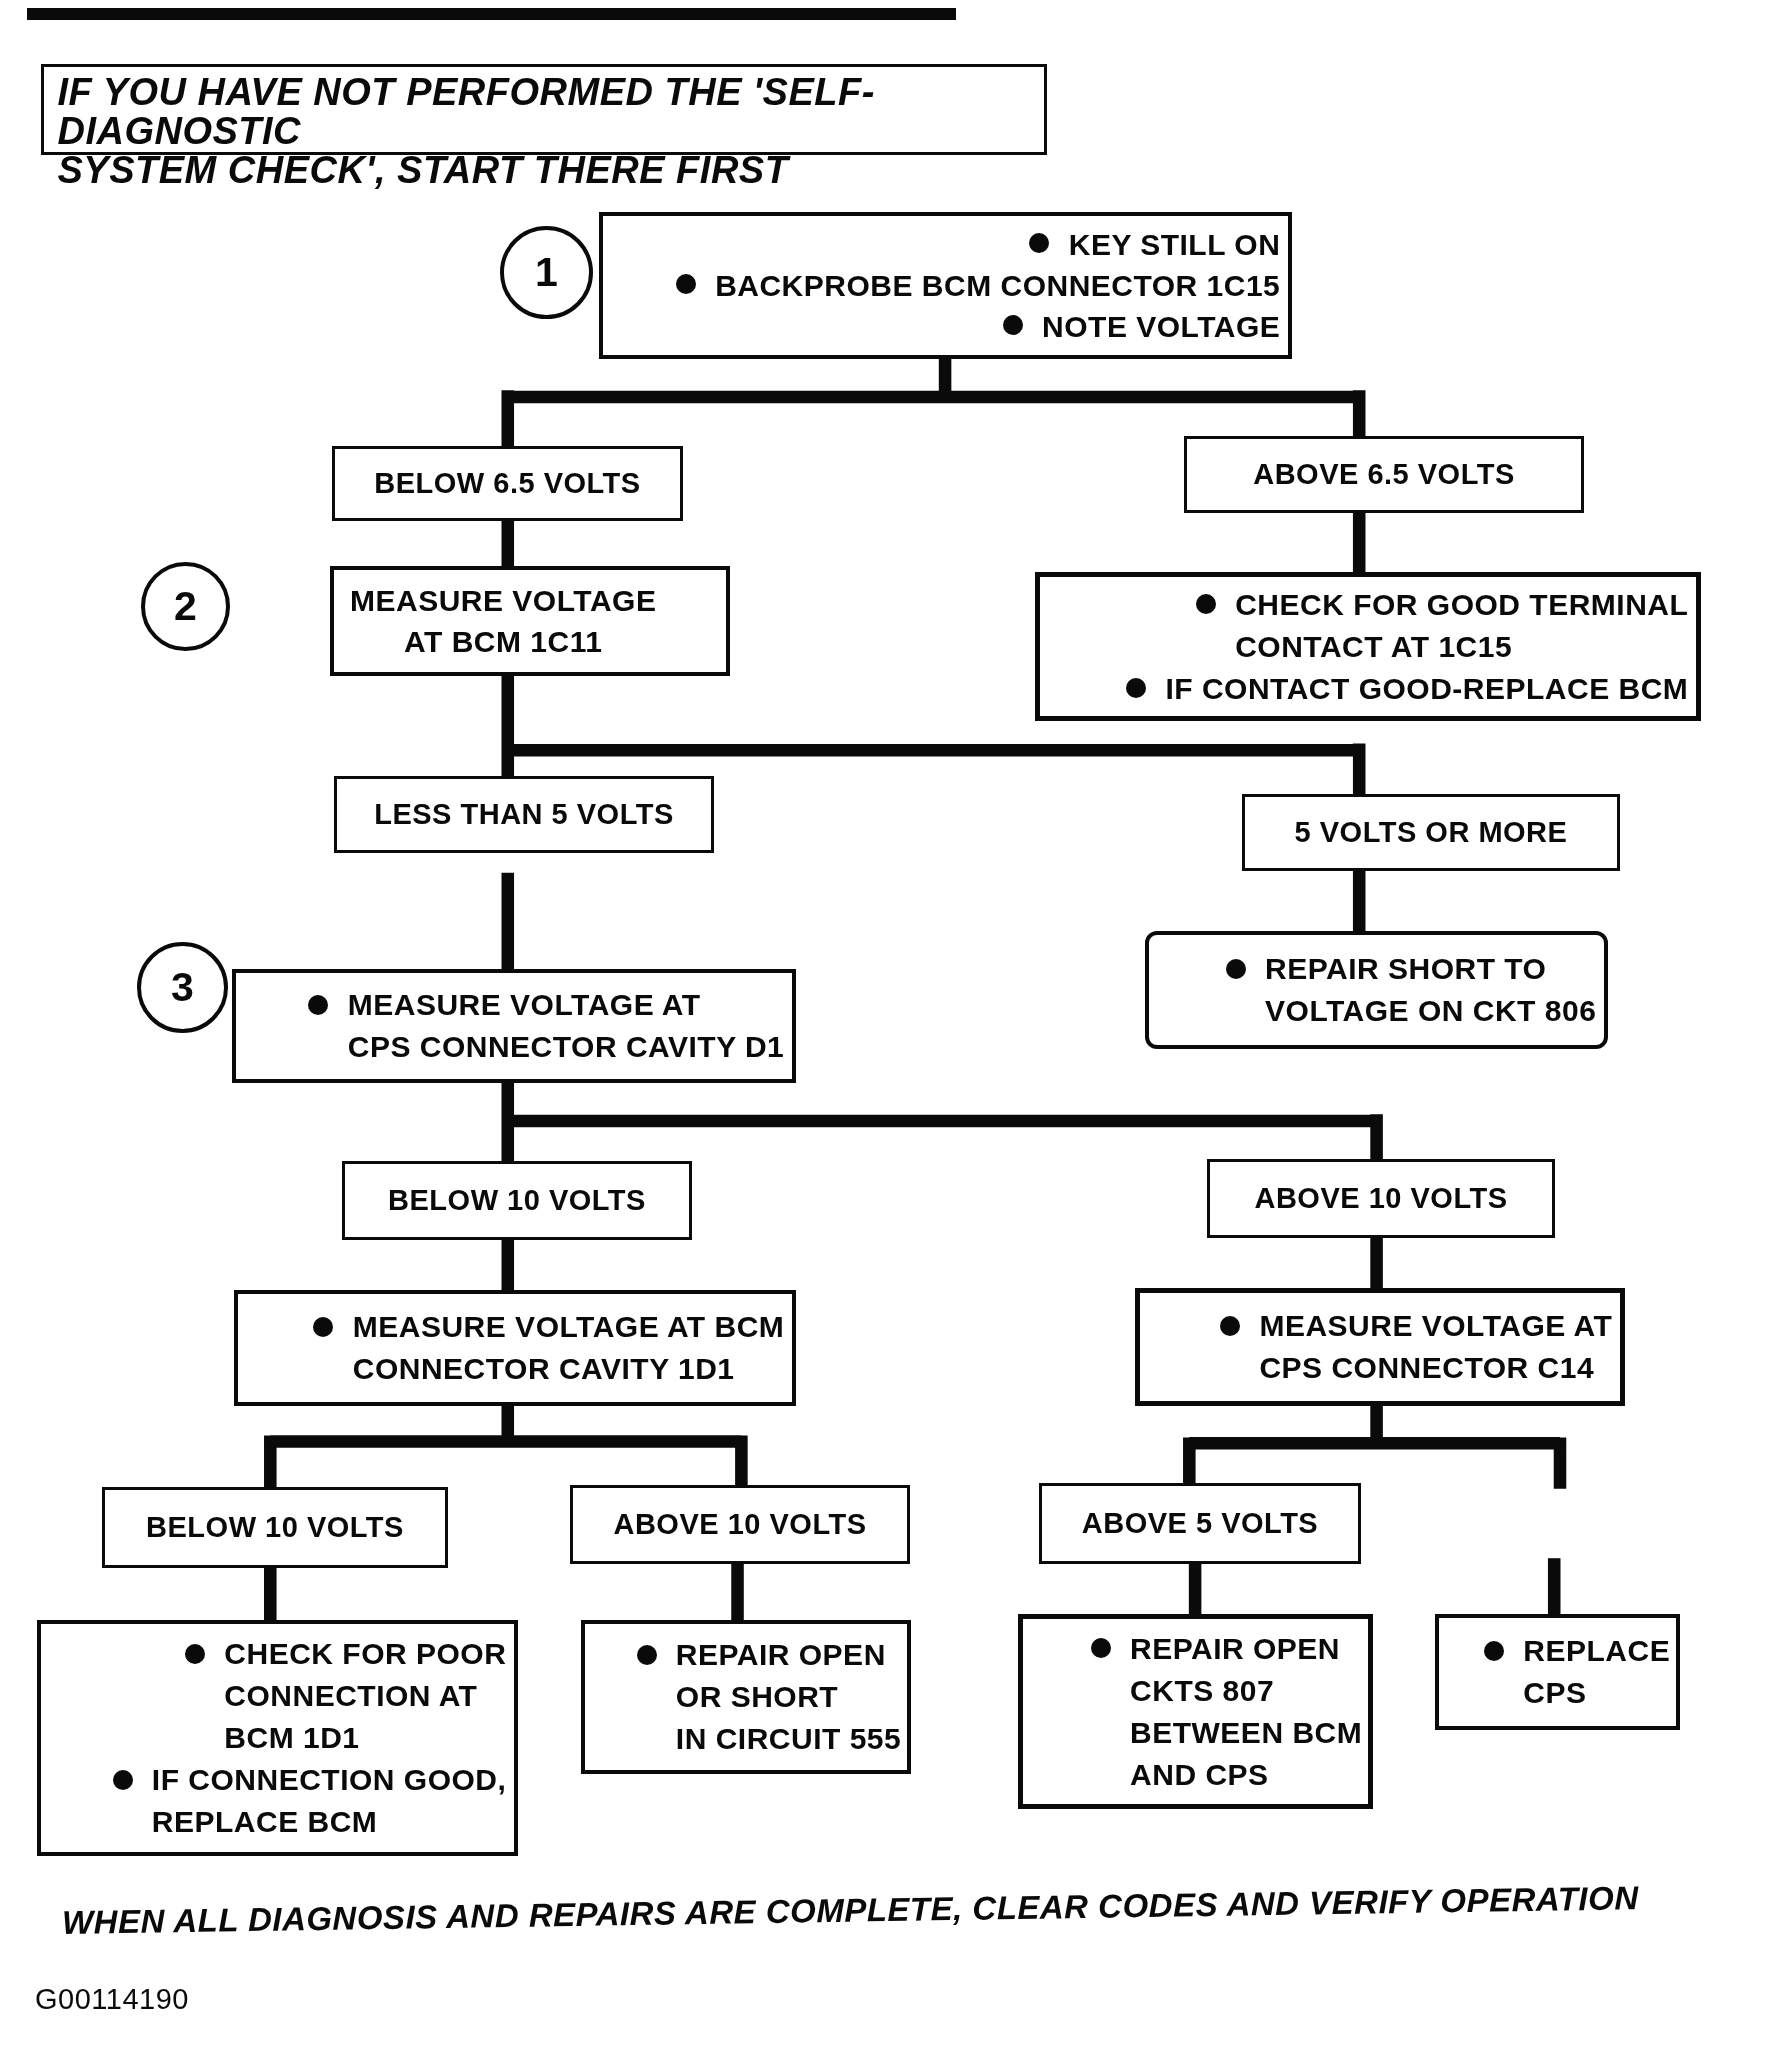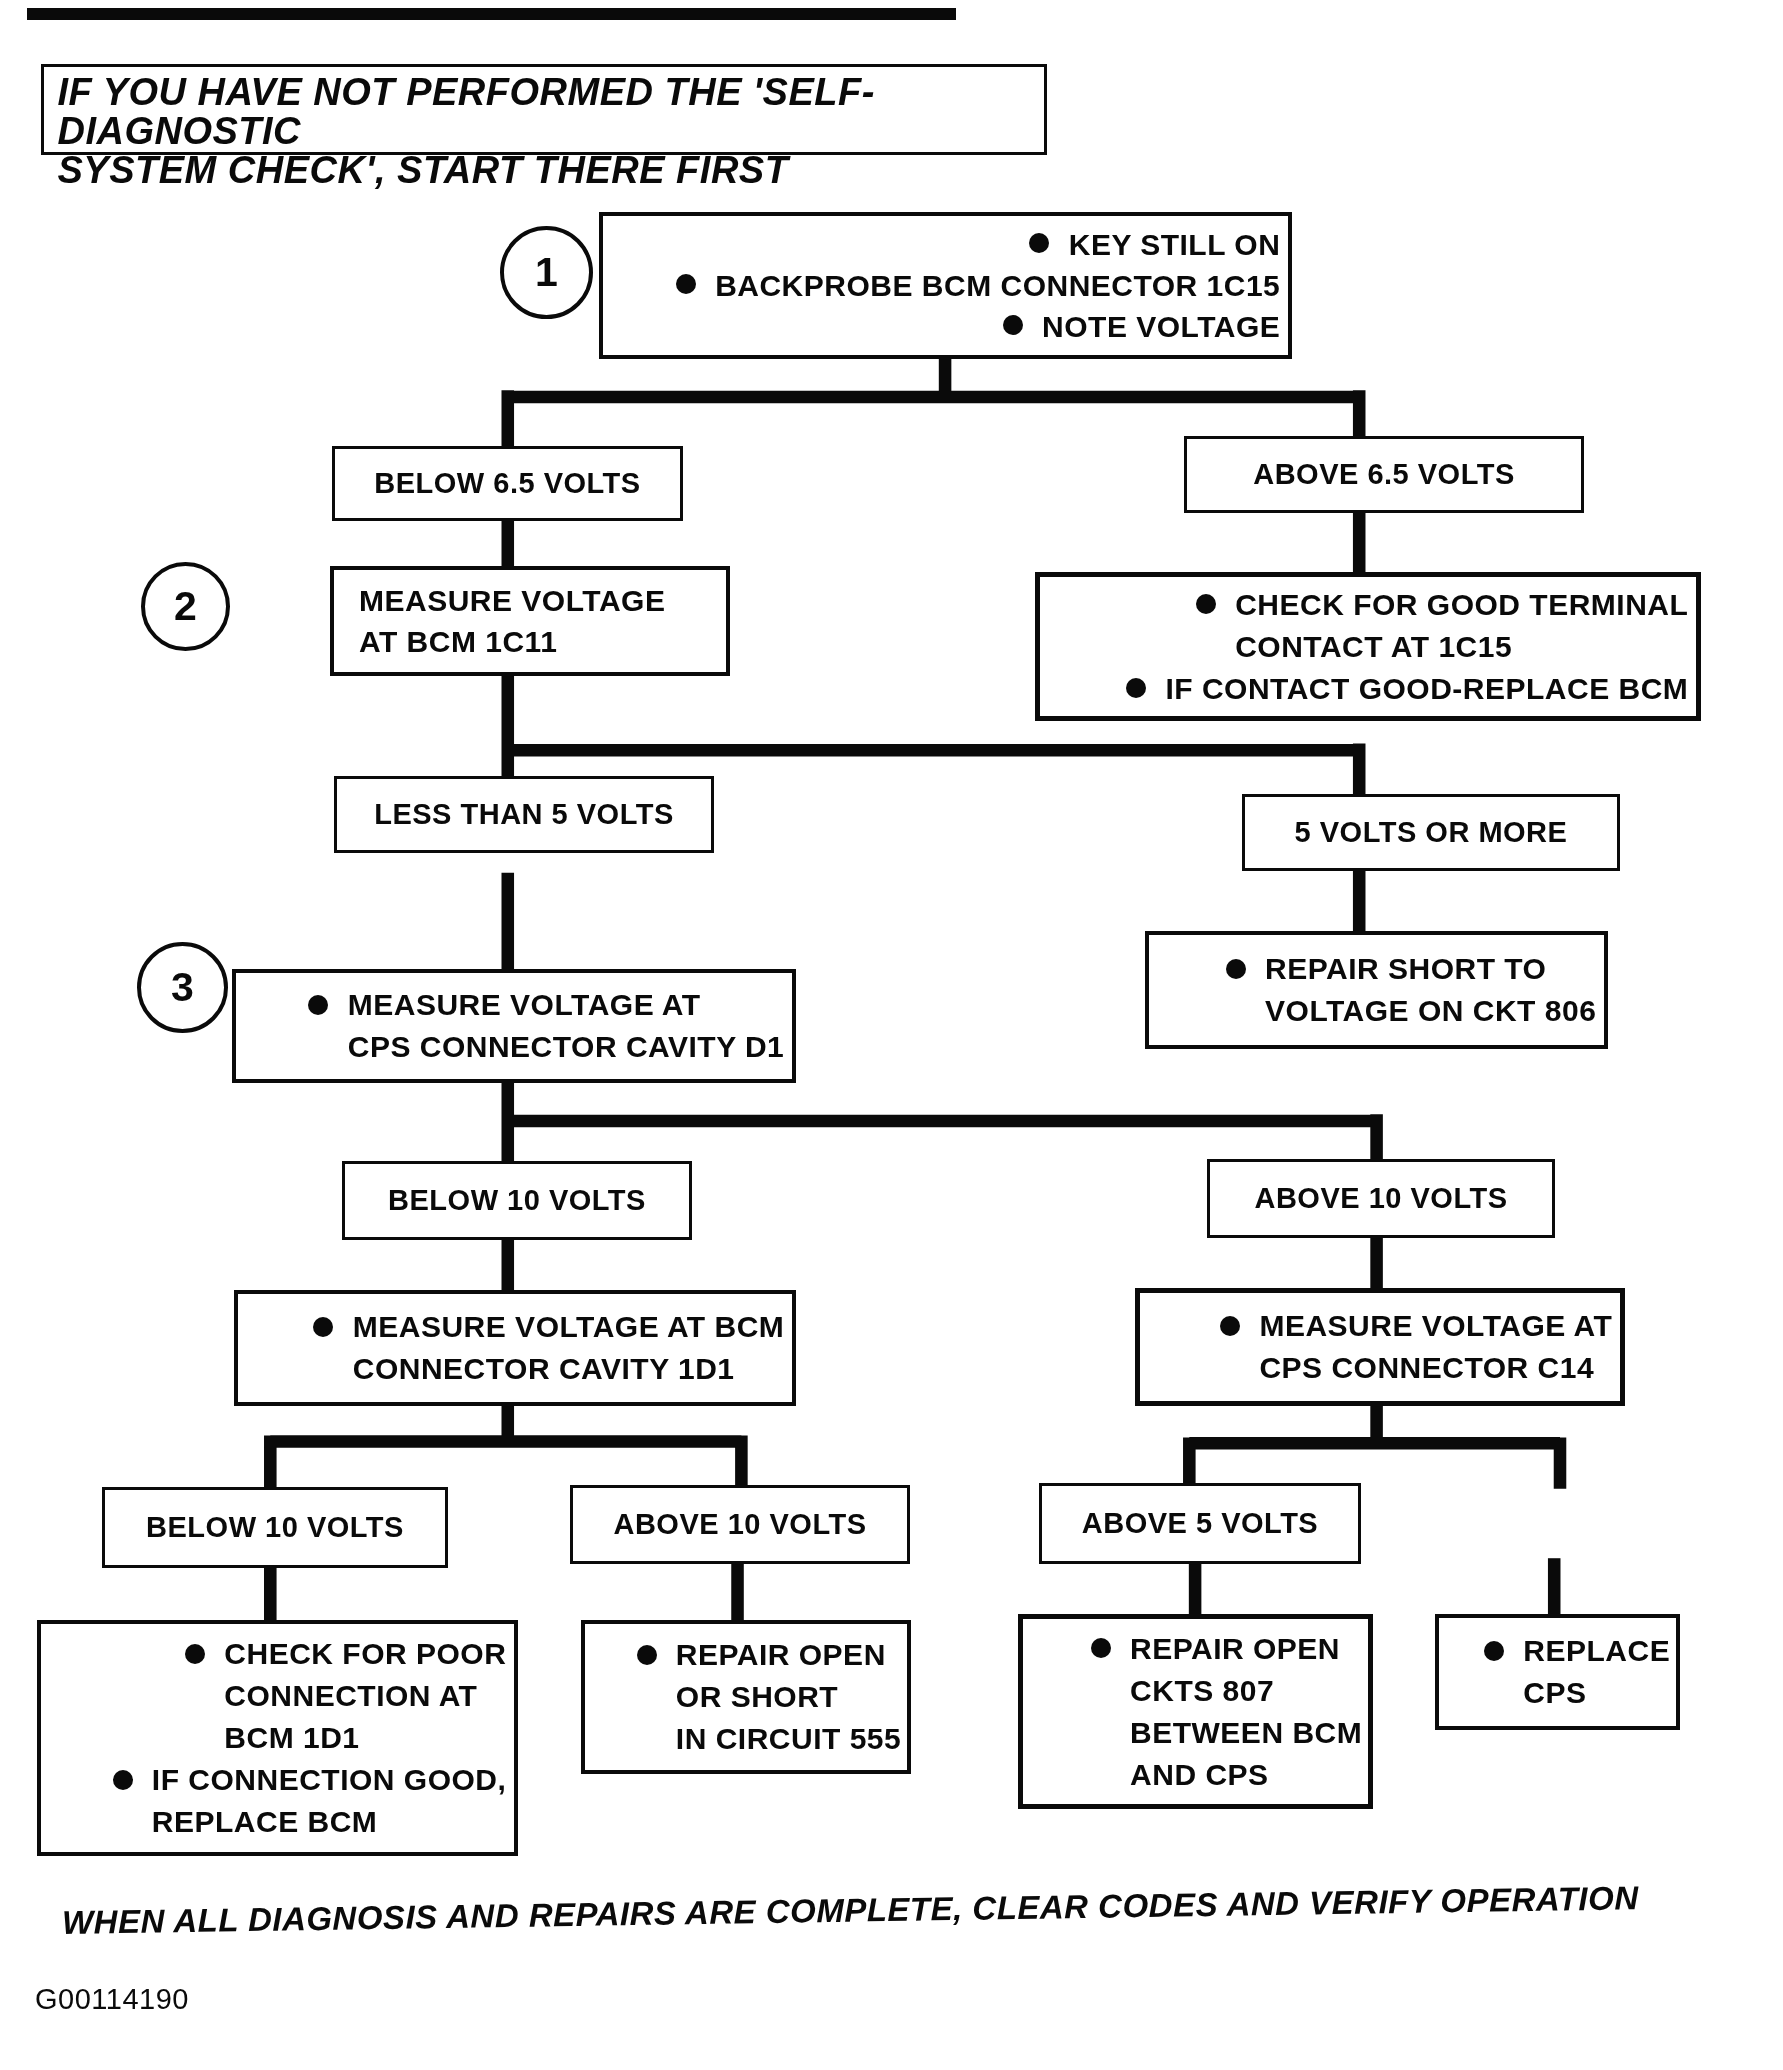--- a/index.html
+++ b/index.html
@@ -66,21 +66,21 @@
     <div class="brow">
       <span class="dot" style="margin-top:8.7px;"></span>
       <span class="btext" style="line-height:41px;">NOTE VOLTAGE</span>
     </div>
   </div>
 
   <div class="bx dec" style="left:332px;top:446px;width:351px;height:75px;">BELOW 6.5 VOLTS</div>
   <div class="bx dec" style="left:1184px;top:436px;width:400px;height:77px;">ABOVE 6.5 VOLTS</div>
 
   <div class="circle" style="left:141px;top:562px;width:89px;height:89px;">2</div>
-  <div class="bx" style="left:330px;top:566px;width:400px;height:110px;display:flex;align-items:center;padding-left:25px;">
+  <div class="bx" style="left:330px;top:566px;width:400px;height:110px;display:flex;align-items:center;padding-left:16px;text-align:center;">
     <span class="btext" style="line-height:41px;">MEASURE VOLTAGE
 AT BCM 1C11</span>
   </div>
 
   <div class="bx blist" style="left:1035px;top:572px;width:666px;height:149px;border-width:5.8px;padding:5.8px 7.7px 5.8px 23px;">
     <div class="brow">
       <span class="dot"></span>
       <span class="btext">CHECK FOR GOOD TERMINAL
 CONTACT AT 1C15</span>
     </div>
@@ -95,21 +95,21 @@
 
   <div class="circle" style="left:137px;top:942px;width:91px;height:91px;">3</div>
   <div class="bx blist" style="left:232px;top:969px;width:564px;height:114px;padding:7.7px 7.7px 7.7px 23px;">
     <div class="brow">
       <span class="dot"></span>
       <span class="btext">MEASURE VOLTAGE AT
 CPS CONNECTOR CAVITY D1</span>
     </div>
   </div>
 
-  <div class="bx blist" style="left:1145px;top:931px;width:463px;height:118px;padding:7.7px 7.7px 7.7px 23px;">
+  <div class="bx blist" style="left:1145px;top:931px;width:463px;height:118px;padding:7.7px 7.7px 7.7px 23px;border-radius:12px;">
     <div class="brow">
       <span class="dot"></span>
       <span class="btext">REPAIR SHORT TO
 VOLTAGE ON CKT 806</span>
     </div>
   </div>
 
   <div class="bx dec" style="left:342px;top:1161px;width:350px;height:79px;">BELOW 10 VOLTS</div>
   <div class="bx dec" style="left:1207px;top:1159px;width:348px;height:79px;">ABOVE 10 VOLTS</div>
 

